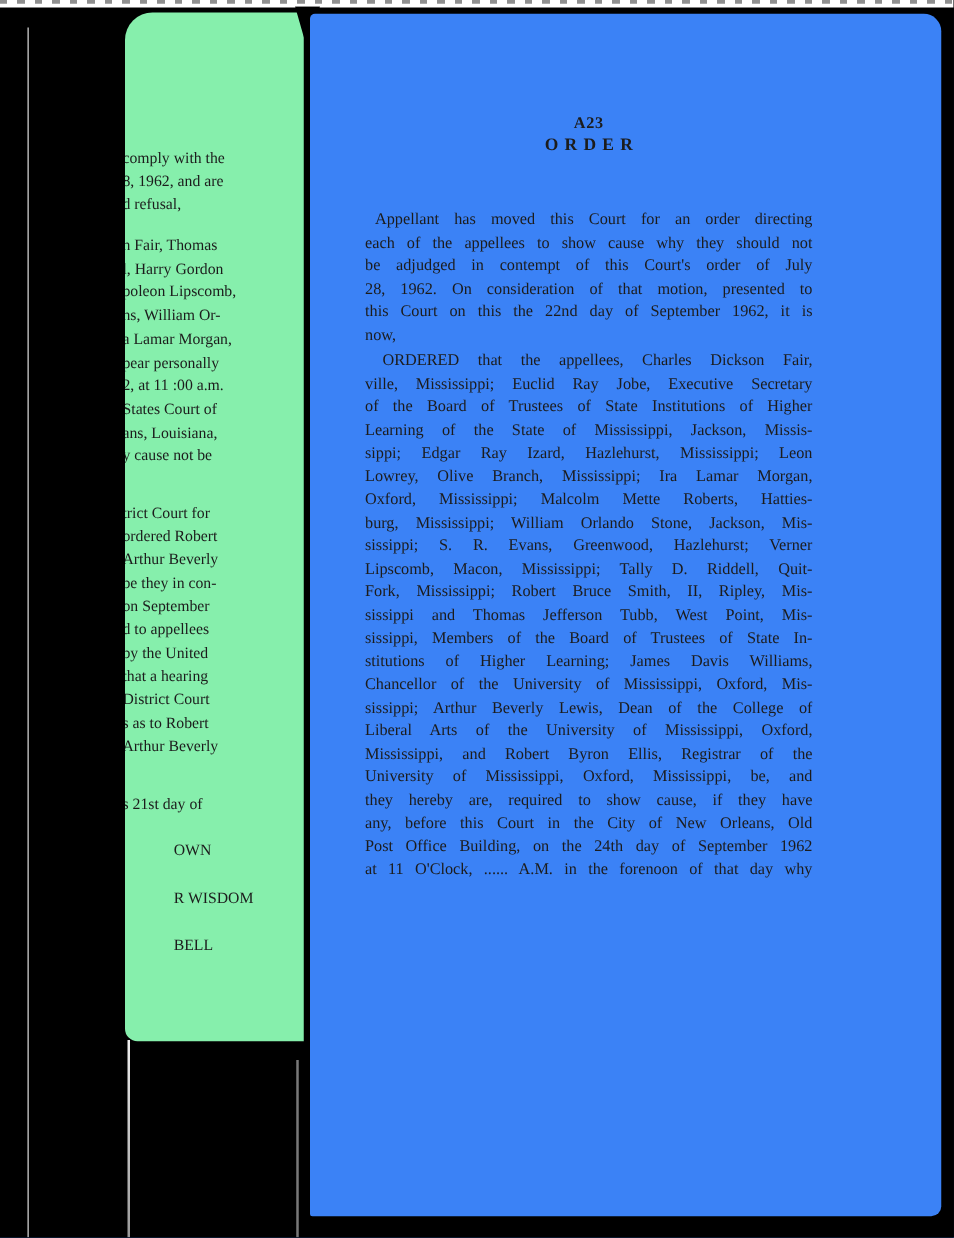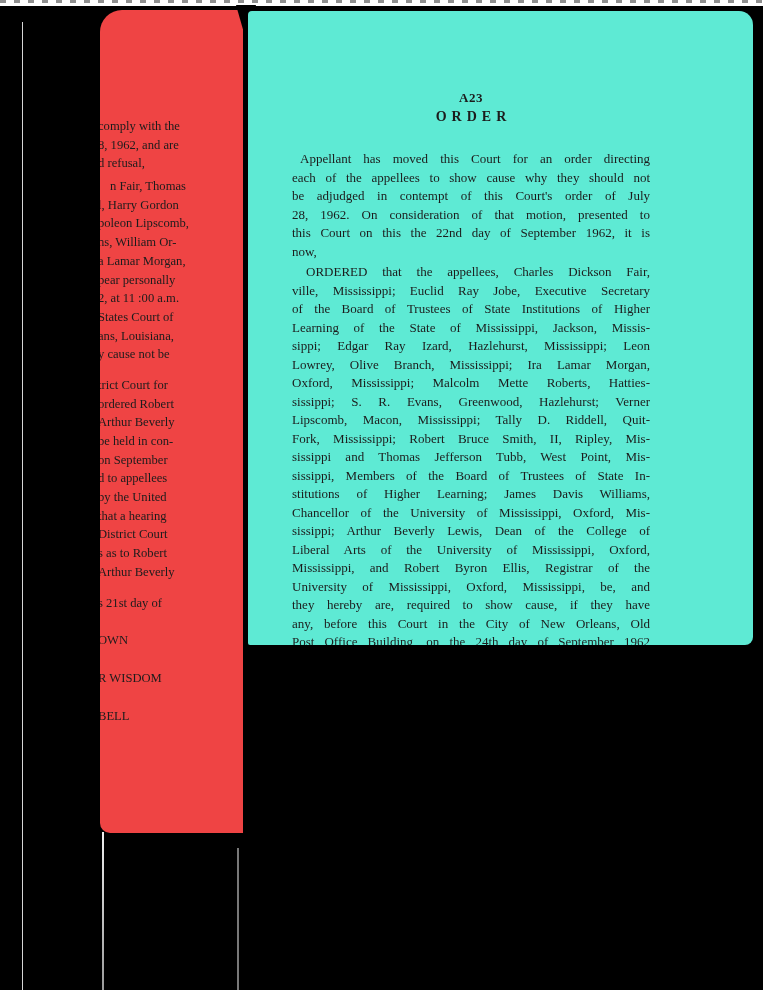--- a/index.html
+++ b/index.html
@@ -16,52 +16,52 @@
     background:repeating-linear-gradient(90deg,#8f8f8f 0 6px,transparent 6px 14px);
   }
   
   .thread-left{position:absolute;left:22px;top:22px;width:1px;height:968px;background:#d6d6d6;}
   .tail-1{position:absolute;left:102px;top:832px;width:2px;height:158px;background:linear-gradient(#efefef,#9a9a9a);}
   .tail-2{position:absolute;left:237px;top:848px;width:2px;height:142px;background:#787878;}
 
   
   .left-page{
     position:absolute;left:100px;top:10px;width:143px;height:823px;
-    background:#ef4444;border-radius:22px 0 0 10px;overflow:hidden;
+    background:#86efac;border-radius:22px 0 0 10px;overflow:hidden;
   }
   .lp-col{
     position:absolute;left:2px;top:107px;width:96px;
     font-size:12.6px;line-height:18.7px;
   }
   .lp-line{white-space:nowrap;text-indent:-4px;height:18.7px;}
-  .lp-line.gap-sm{margin-top:4px;text-align:center;}
-  .lp-line.gap-md{margin-top:12px;}
-  .lp-line.gap-lg{margin-top:19px;}
+  .lp-line.gap-sm{margin-top:14px;}
+  .lp-line.gap-md{margin-top:27px;}
+  .lp-line.gap-lg{margin-top:19px;margin-left:41px;}
 
   
   .gutter-funnel{
     position:absolute;left:236px;top:5px;width:20px;height:28px;background:#000;
     clip-path:polygon(0 0,100% 0,63% 100%,40% 100%);
   }
 
   
   .right-page{
-    position:absolute;left:248px;top:11px;width:505px;height:634px;
-    background:#5eead4;border-radius:4px 14px 8px 2px;overflow:hidden;
+    position:absolute;left:248px;top:11px;width:505px;height:962px;
+    background:#3b82f6;border-radius:4px 14px 8px 2px;overflow:hidden;
   }
   .page-label{
     position:absolute;left:44px;top:79px;width:358px;
     text-align:center;font-size:13px;font-weight:bold;letter-spacing:.5px;
   }
   .doc-title{
     position:absolute;left:44px;top:98px;width:358px;
     text-align:center;font-size:14px;font-weight:bold;
     letter-spacing:5px;text-indent:5px;
   }
-  .para{position:absolute;left:44px;width:358px;font-size:13px;line-height:18.5px;}
+  .para{position:absolute;left:44px;width:358px;font-size:13px;line-height:18.5px;margin-top:16px;}
   .para-1{top:139px;}
   .para-2{top:252px;}
   .pline{
     height:18.5px;overflow:hidden;
     text-align:justify;text-align-last:justify;word-spacing:1px;
   }
   .para-1 .pline:first-child{text-indent:8px;}
   .para-2 .pline:first-child{text-indent:14px;}
   .para-1 .pline:last-child{text-align-last:left;}
 </style>
@@ -84,21 +84,21 @@
         <div class="lp-line">ns, William Or-</div>
         <div class="lp-line">a Lamar Morgan,</div>
         <div class="lp-line">pear personally</div>
         <div class="lp-line">2, at 11 :00 a.m.</div>
         <div class="lp-line">States Court of</div>
         <div class="lp-line">ans, Louisiana,</div>
         <div class="lp-line">y cause not be</div>
         <div class="lp-line gap-md">trict Court for</div>
         <div class="lp-line">ordered Robert</div>
         <div class="lp-line">Arthur Beverly</div>
-        <div class="lp-line">be held in con-</div>
+        <div class="lp-line">be they in con-</div>
         <div class="lp-line">on September</div>
         <div class="lp-line">d to appellees</div>
         <div class="lp-line">by the United</div>
         <div class="lp-line">that a hearing</div>
         <div class="lp-line">District Court</div>
         <div class="lp-line">s as to Robert</div>
         <div class="lp-line">Arthur Beverly</div>
         <div class="lp-line gap-md">s 21st day of</div>
         <div class="lp-line gap-lg">OWN</div>
         <div class="lp-line gap-lg">R WISDOM</div>
@@ -122,20 +122,21 @@
       </div>
 
     <div class="para para-2">
         <div class="pline">ORDERED that the appellees, Charles Dickson Fair,</div>
         <div class="pline">ville, Mississippi; Euclid Ray Jobe, Executive Secretary</div>
         <div class="pline">of the Board of Trustees of State Institutions of Higher</div>
         <div class="pline">Learning of the State of Mississippi, Jackson, Missis-</div>
         <div class="pline">sippi; Edgar Ray Izard, Hazlehurst, Mississippi; Leon</div>
         <div class="pline">Lowrey, Olive Branch, Mississippi; Ira Lamar Morgan,</div>
         <div class="pline">Oxford, Mississippi; Malcolm Mette Roberts, Hatties-</div>
+        <div class="pline">burg, Mississippi; William Orlando Stone, Jackson, Mis-</div>
         <div class="pline">sissippi; S. R. Evans, Greenwood, Hazlehurst; Verner</div>
         <div class="pline">Lipscomb, Macon, Mississippi; Tally D. Riddell, Quit-</div>
         <div class="pline">Fork, Mississippi; Robert Bruce Smith, II, Ripley, Mis-</div>
         <div class="pline">sissippi and Thomas Jefferson Tubb, West Point, Mis-</div>
         <div class="pline">sissippi, Members of the Board of Trustees of State In-</div>
         <div class="pline">stitutions of Higher Learning; James Davis Williams,</div>
         <div class="pline">Chancellor of the University of Mississippi, Oxford, Mis-</div>
         <div class="pline">sissippi; Arthur Beverly Lewis, Dean of the College of</div>
         <div class="pline">Liberal Arts of the University of Mississippi, Oxford,</div>
         <div class="pline">Mississippi, and Robert Byron Ellis, Registrar of the</div>

